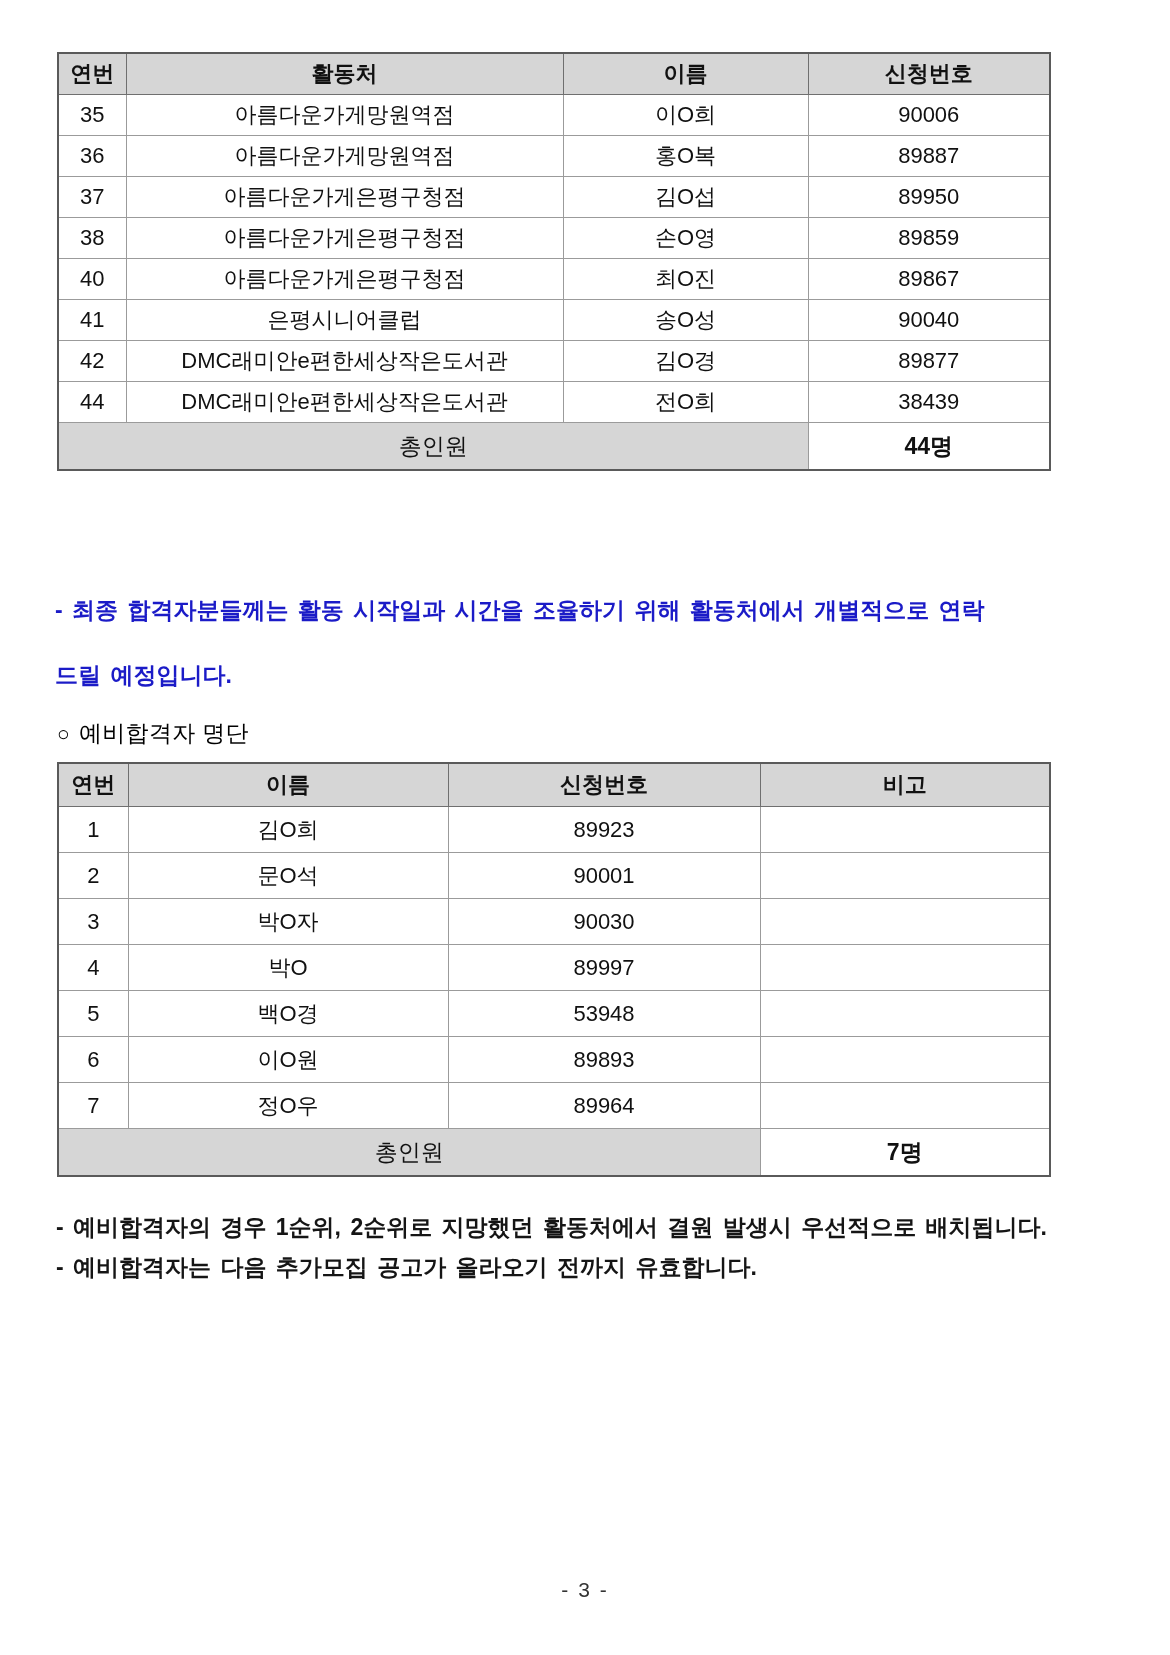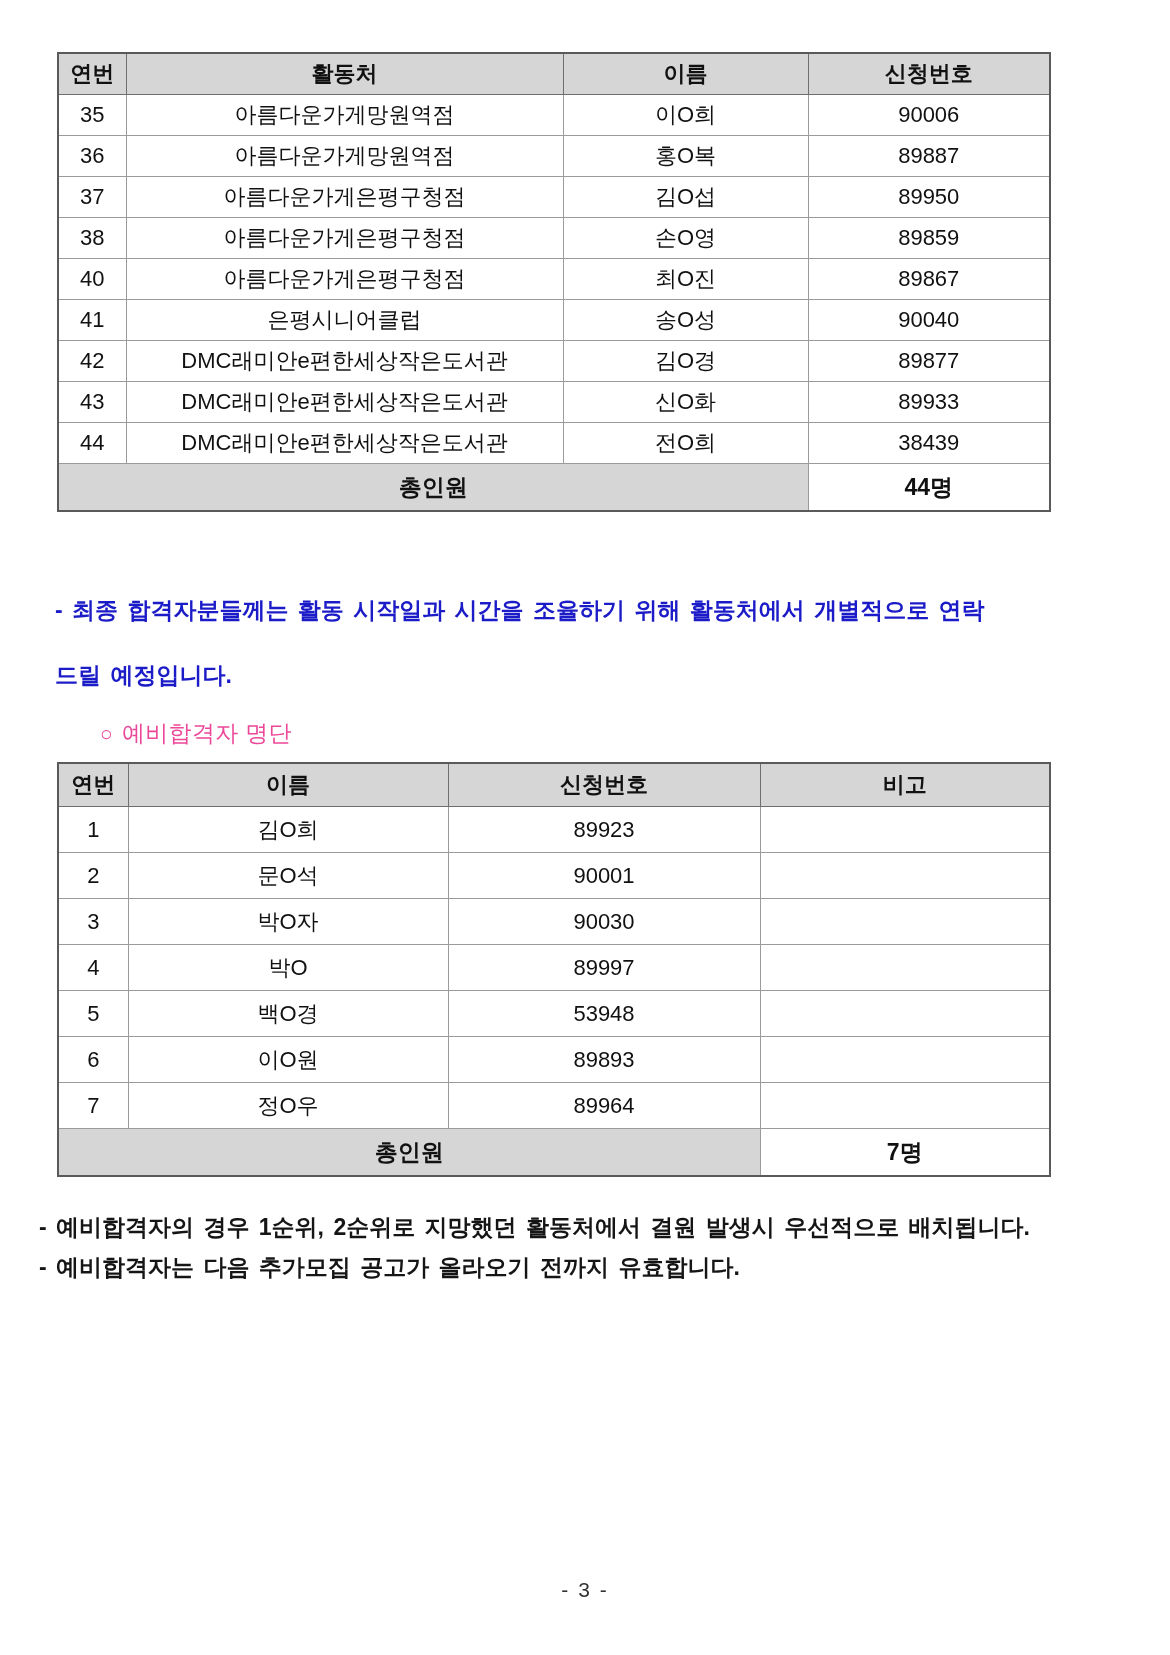--- a/index.html
+++ b/index.html
@@ -46,21 +46,21 @@
     font-weight: bold;
     height: 40px;
     font-size: 22px;
     border: 1px solid #6f6f6f;
   }
   .doc-table tbody td {
     height: 40px;
   }
   .doc-table .total-row td {
     background: #d6d6d6;
-    font-weight: bold;
+    font-weight: normal;
     height: 46px;
     font-size: 23px;
   }
   .doc-table .total-row td.total-count {
     background: #ffffff;
     font-weight: bold;
   }
   .outer-frame {
     border: 2px solid #5a5a5a;
   }
@@ -105,33 +105,32 @@
     text-justify: inter-word;
     word-spacing: 3px;
   }
   .notice-blue .l2 { display: block; margin-top: 28px; }
 
   .section-heading {
     position: absolute;
     left: 57px;
     top: 718px;
     font-size: 23px;
-    color: #ec4899;
+    color: #000000;
     letter-spacing: 0.3px;
-    margin-left: 43px;
   }
   .section-heading .bullet {
     display: inline-block;
     margin-right: 9px;
     font-size: 21px;
   }
 
   .footnotes {
     position: absolute;
-    left: 39px;
+    left: 56px;
     top: 1208px;
     width: 1020px;
     font-size: 23px;
     font-weight: bold;
     line-height: 1.72;
     color: #151515;
     word-spacing: 3px;
   }
   .footnotes .fn-line { display: block; white-space: nowrap; }
 
@@ -203,26 +202,20 @@
           <td>송O성</td>
           <td>90040</td>
         </tr>
         <tr>
           <td>42</td>
           <td>DMC래미안e편한세상작은도서관</td>
           <td>김O경</td>
           <td>89877</td>
         </tr>
         <tr>
-          <td>43</td>
-          <td>DMC래미안e편한세상작은도서관</td>
-          <td>신O화</td>
-          <td>89933</td>
-        </tr>
-        <tr>
           <td>44</td>
           <td>DMC래미안e편한세상작은도서관</td>
           <td>전O희</td>
           <td>38439</td>
         </tr>
       </tbody>
     <tfoot>
       <tr class="total-row">
         <td colspan="3">총인원</td>
         <td class="total-count">44명</td>

